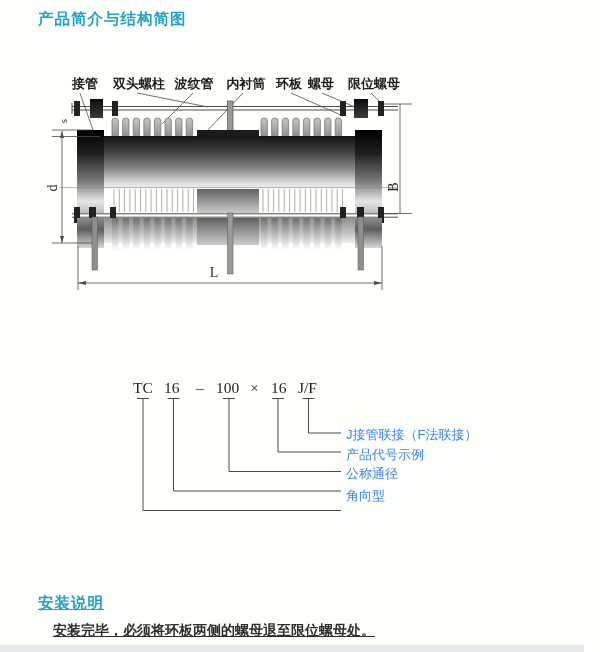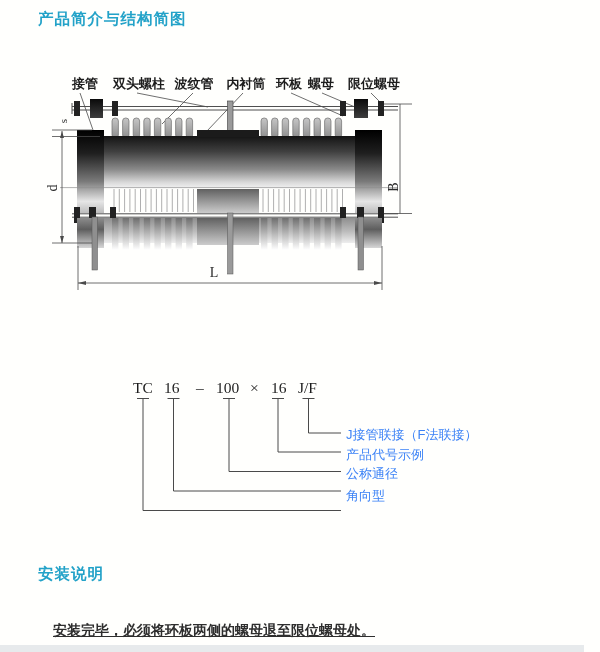--- a/index.html
+++ b/index.html
@@ -7,21 +7,21 @@
   body { font-family:"Liberation Sans", sans-serif; background:#fffffd; }
   .page { position:relative; width:584px; height:652px; background:#fffffd; overflow:hidden; }
 
   .sec-heading {
     position:absolute; left:38px;
     font-size:15.5px; font-weight:bold; color:#23a2c8;
     letter-spacing:1px;
   }
   #h-intro   { top:9px; }
   #h-code    { top:349px; }
-  #h-install { top:564px; }
+  #h-install { top:593px;text-decoration:underline; }
 
   svg { position:absolute; left:0; }
   #diagram-svg { top:0;   width:600px; height:335px; }
   #code-svg    { top:0;   width:600px; height:560px; }
 
   .code-seg {
     position:absolute; top:379px;
     font-family:Liberation Serif, serif;
     font-size:15.5px; color:#1c1c1c; white-space:pre;
   }

